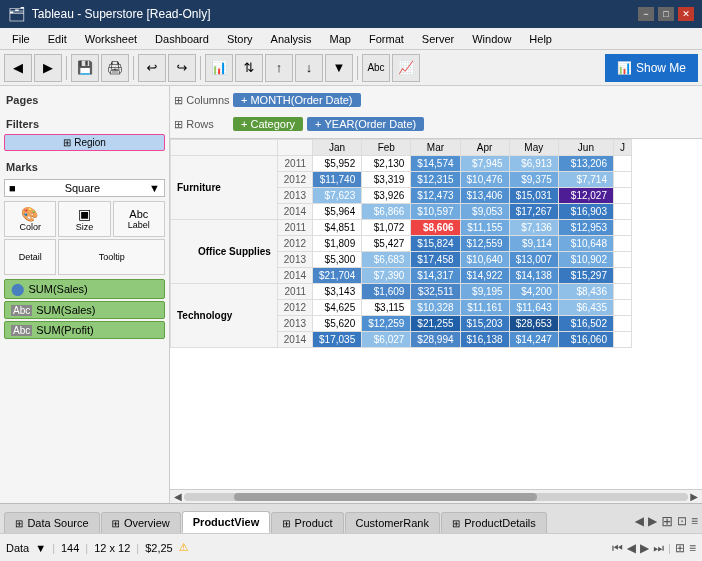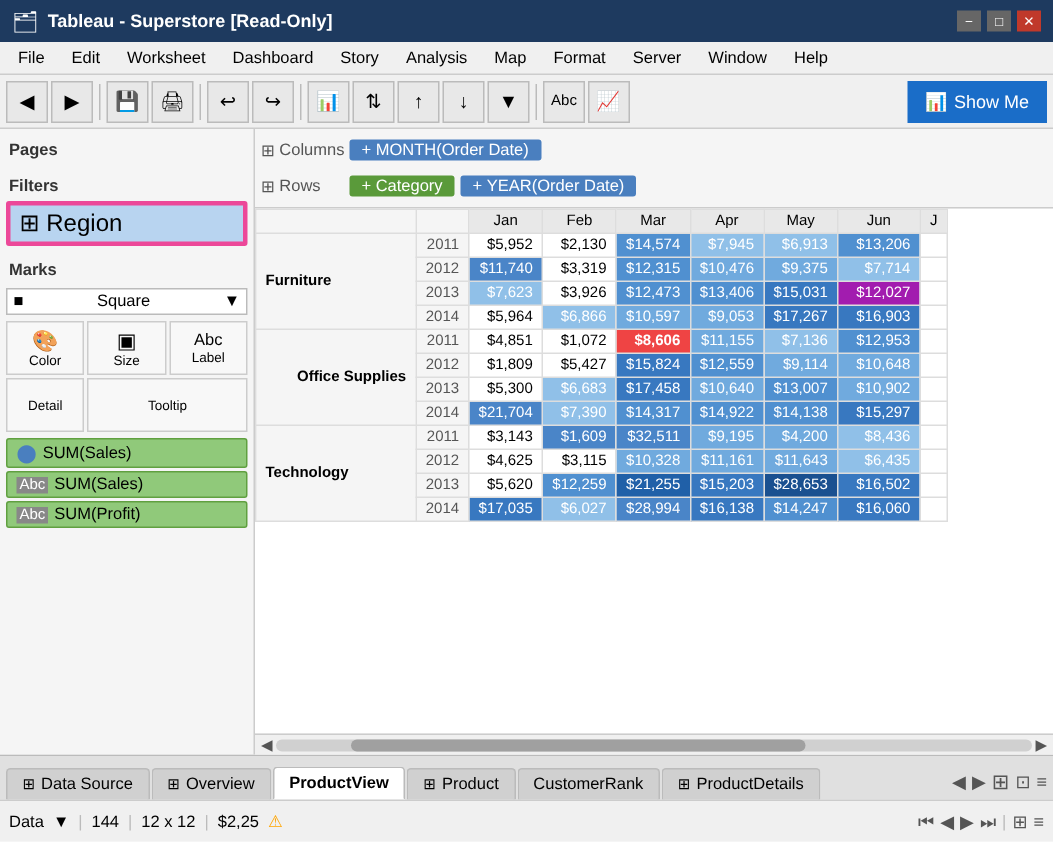--- a/index.html
+++ b/index.html
@@ -81,26 +81,27 @@
       flex-shrink: 0;
     }
     .sidebar-section-title {
       font-size: 11px;
       font-weight: bold;
       color: #333;
       padding: 4px 2px 2px 2px;
     }
     .filter-pill {
       background: #b8d4f0;
-      border: 3px solid #ec4899;
+      border: 1px solid #ec4899;
       padding: 2px 6px;
       border-radius: 2px;
-      font-size: 16px;
+      font-size: 10px;
       margin: 2px 0;
       cursor: pointer;
+      text-align: center;
     }
     .marks-dropdown {
       display: flex;
       align-items: center;
       border: 1px solid #bbb;
       background: white;
       padding: 2px 4px;
       margin: 4px 0;
       cursor: pointer;
       justify-content: space-between;
@@ -254,21 +255,21 @@
     }
 
     
     .pages-section { margin-bottom: 6px; }
   </style>
 </head>
 <body>
 
 <div id="title-bar">
   <span style="font-size:14px;">🗂</span>
-  <span style="color:white;font-size:12px;flex:1;font-weight:bold;">Tableau - Superstore [Read-Only]</span>
+  <span style="color:white;font-size:12px;flex:1;">Tableau - Superstore [Read-Only]</span>
   <div style="display:flex;gap:4px;">
     <button style="width:16px;height:14px;background:#666;border:none;cursor:pointer;color:white;font-size:9px;">−</button>
     <button style="width:16px;height:14px;background:#666;border:none;cursor:pointer;color:white;font-size:9px;">□</button>
     <button style="width:16px;height:14px;background:#c0392b;border:none;cursor:pointer;color:white;font-size:9px;">✕</button>
   </div>
 </div>
 
 <div id="menu-bar">
   <span class="menu-item">File</span>
   <span class="menu-item">Edit</span>
@@ -434,21 +435,21 @@
               <td style="background: rgb(144, 192, 232); color: white;">$7,714</td>
               <td></td>
             </tr>
             <tr>
               <td class="row-header" style="text-align: right; background: rgb(245, 245, 245); color: rgb(85, 85, 85);">2013</td>
               <td style="background: rgb(144, 192, 232); color: white;">$7,623</td>
               <td>$3,926</td>
               <td style="background: rgb(80, 144, 208); color: white;">$12,473</td>
               <td style="background: rgb(80, 144, 208); color: white;">$13,406</td>
               <td style="background: rgb(56, 120, 192); color: white;">$15,031</td>
-              <td style="background: #a21caf; color: white;">$12,027</td>
+              <td style="background: #4c1d95; color: white;">$12,027</td>
               <td></td>
             </tr>
             <tr>
               <td class="row-header" style="text-align: right; background: rgb(245, 245, 245); color: rgb(85, 85, 85);">2014</td>
               <td>$5,964</td>
               <td style="background: rgb(144, 192, 232); color: white;">$6,866</td>
               <td style="background: rgb(112, 170, 222); color: white;">$10,597</td>
               <td style="background: rgb(112, 170, 222); color: white;">$9,053</td>
               <td style="background: rgb(56, 120, 192); color: white;">$17,267</td>
               <td style="background: rgb(56, 120, 192); color: white;">$16,903</td>

